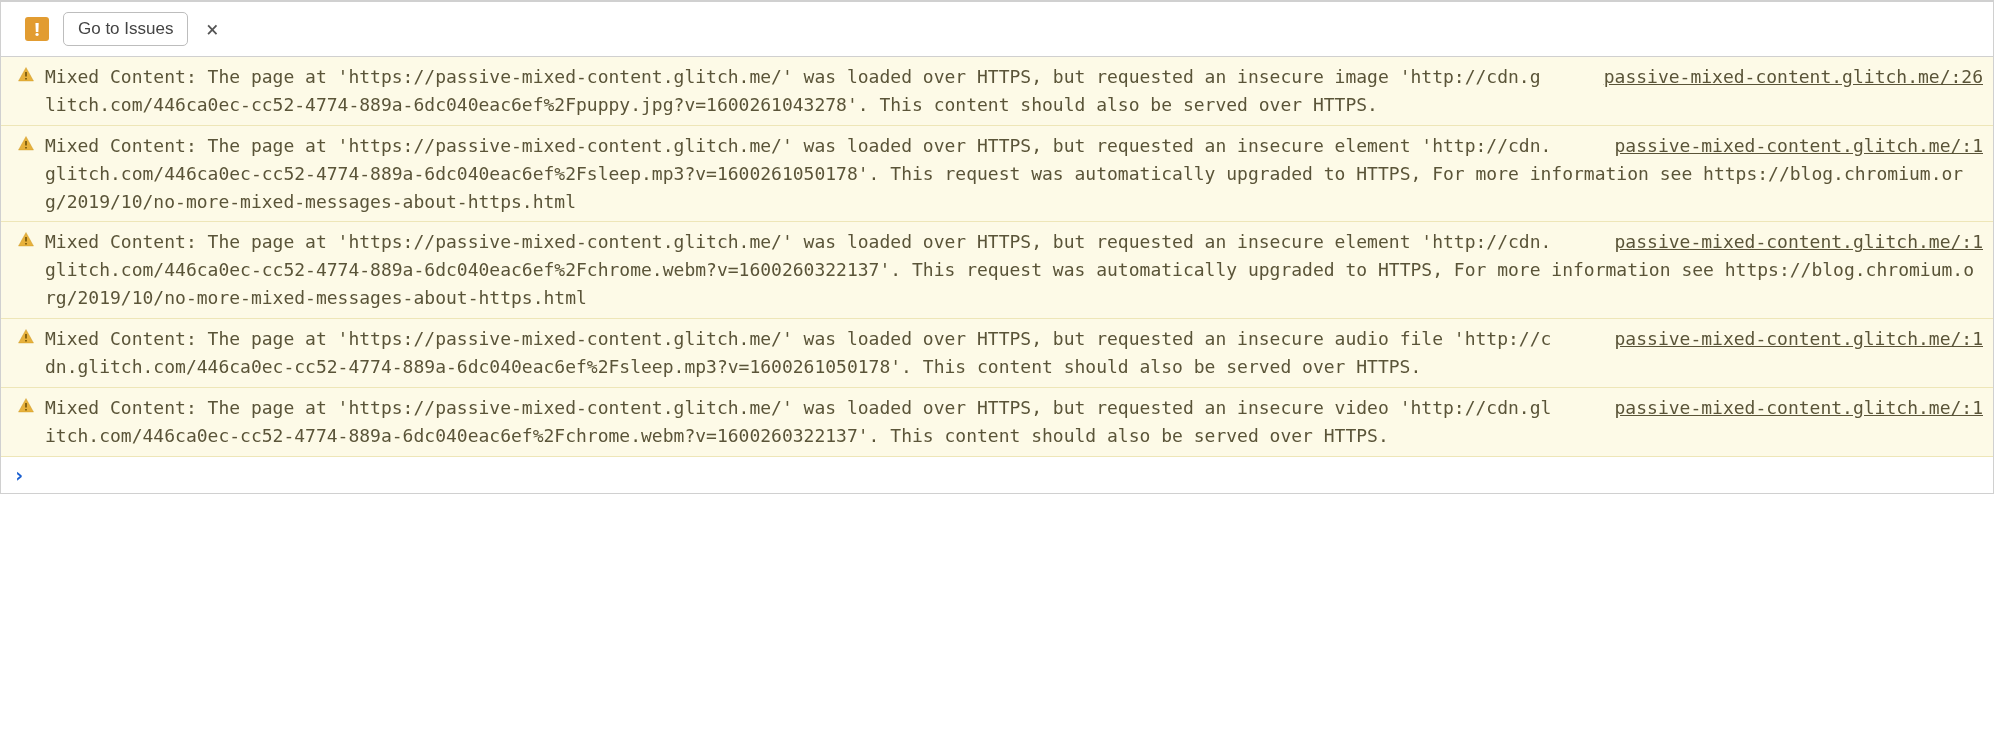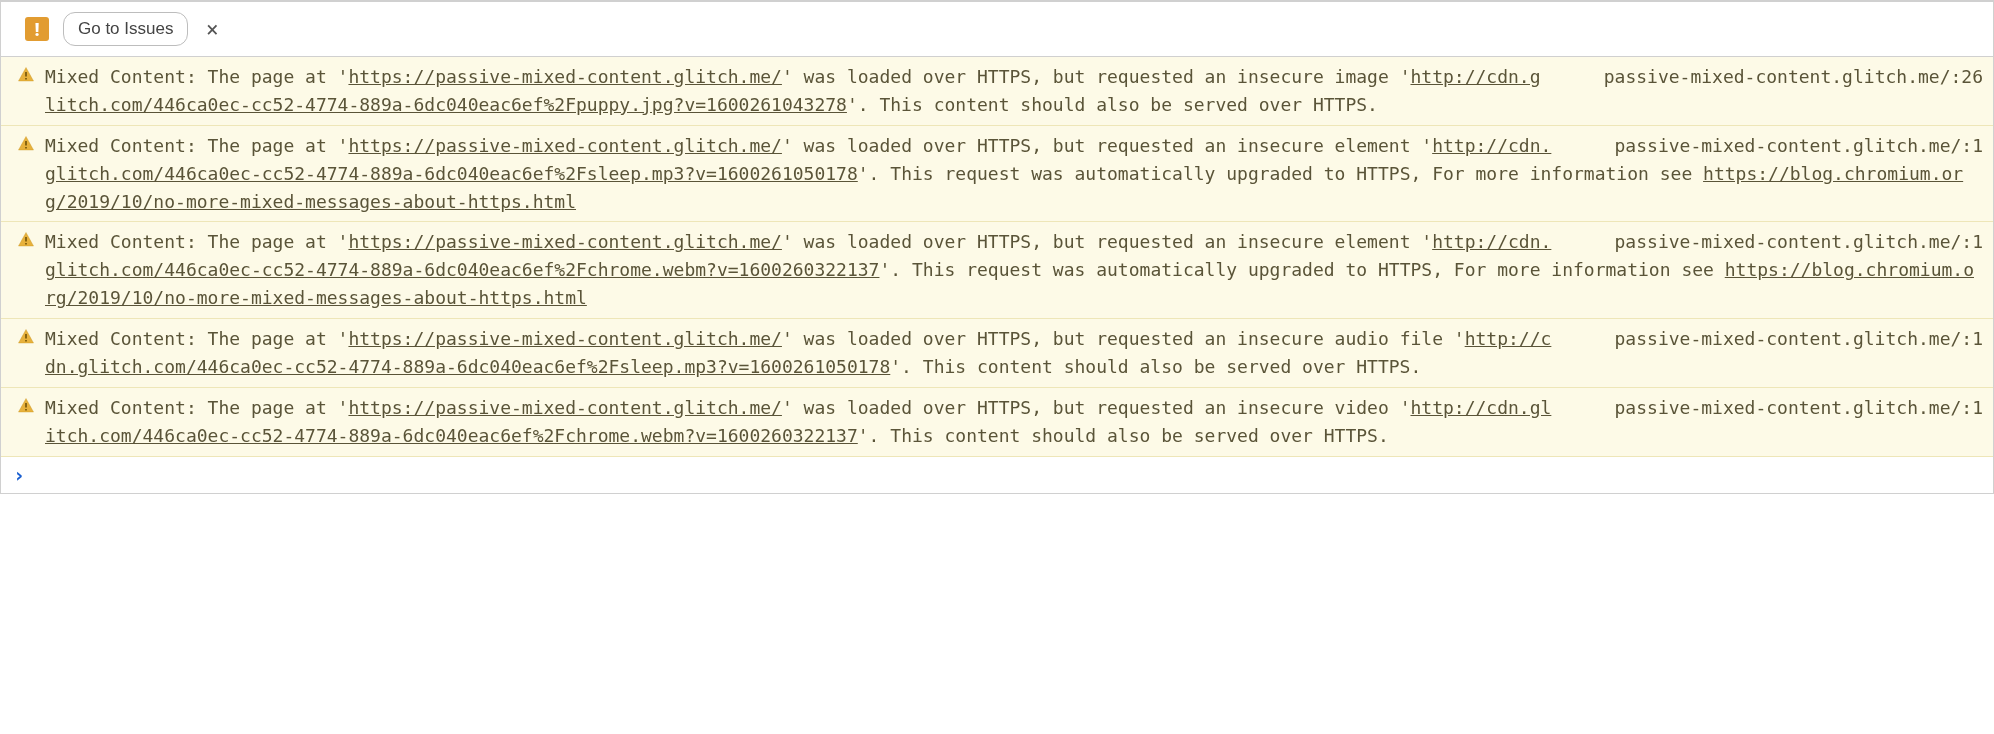--- a/index.html
+++ b/index.html
@@ -30,21 +30,21 @@
     flex: 0 0 auto;
   }
   .banner-text {
     flex: 1;
     font-size: 18px;
     color: #2b2b2b;
   }
   .go-to-issues-btn {
     background: #fff;
     border: 1px solid #bdbdbd;
-    border-radius: 12px;
+    border-radius: 5px;
     padding: 6px 14px;
     font-size: 17px;
     color: #444;
     cursor: pointer;
   }
   .close-x {
     font-size: 22px;
     color: #555;
     cursor: pointer;
     padding: 0 4px;
@@ -68,28 +68,28 @@
     margin-right: 10px;
     margin-top: 3px;
   }
   .warn-icon svg { display: block; }
   .msg-body {
     flex: 1;
     white-space: pre-wrap;
     word-break: break-all;
   }
   .msg-body a, .msg-body .u {
-    text-decoration: underline;
     color: inherit;
     cursor: pointer;
     margin-top: 28px;
   }
   .src-link {
     float: right;
     margin-left: 56px;
+    text-decoration: underline;
     color: inherit;
     cursor: pointer;
     white-space: nowrap;
   }
 
   
   .prompt {
     padding: 6px 12px;
     color: #1a5fd0;
     font-family: "Consolas", "Menlo", monospace;

